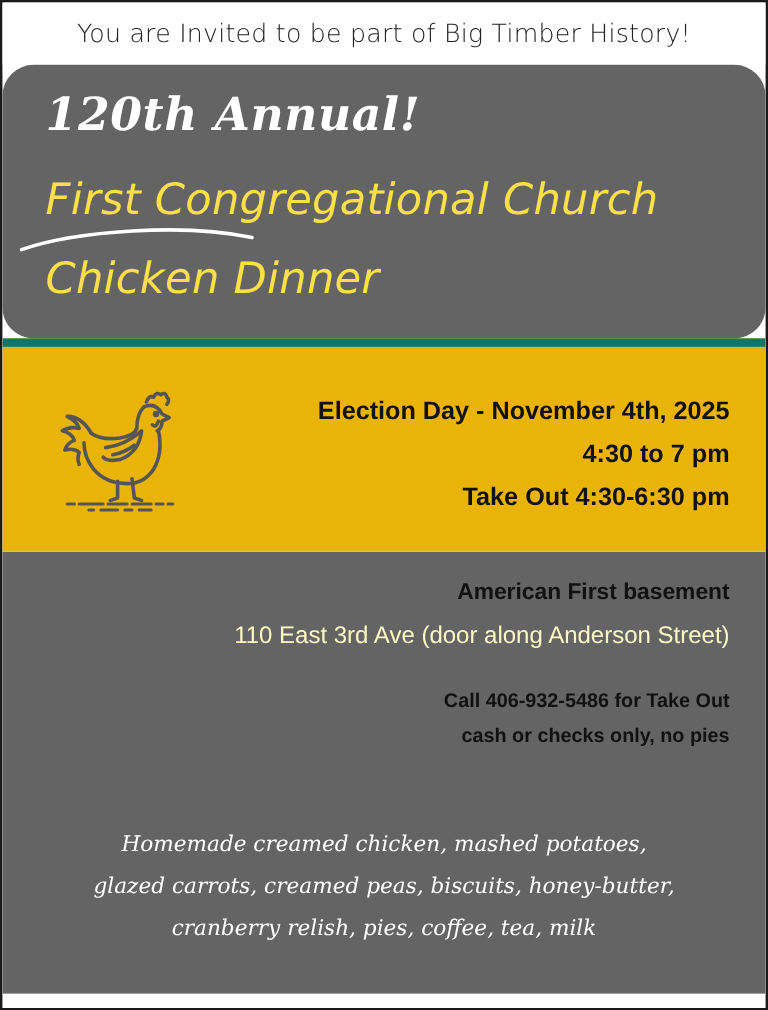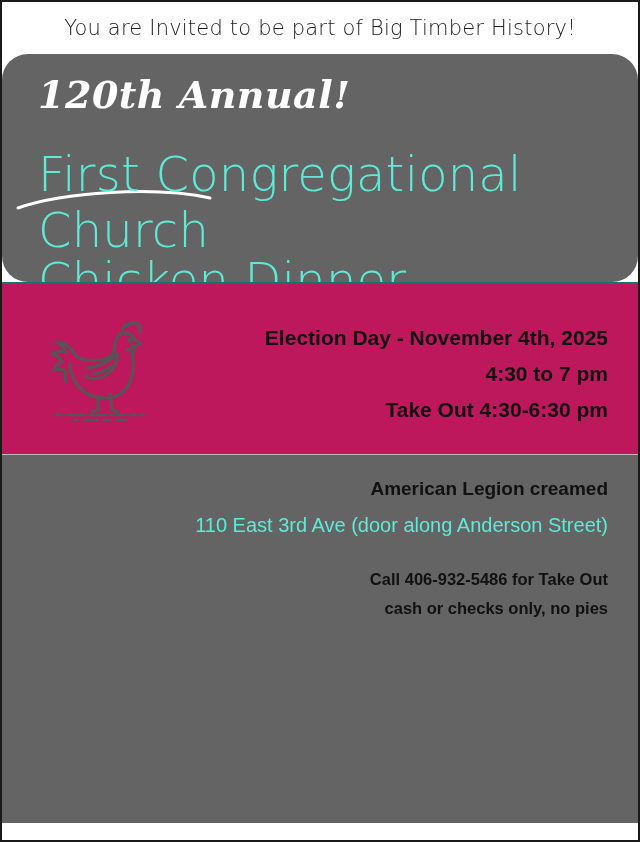--- a/index.html
+++ b/index.html
@@ -40,30 +40,31 @@
       font-size: 38px; color: #fff;
       letter-spacing: 0.5px;
     }
     .swoosh {
       position: absolute; left: 12px; top: 130px;
     }
     .title-line {
       position: absolute; left: 36px;
       font-family: "DejaVu Sans", sans-serif;
       font-weight: 200;
-      font-size: 48px; color: #5eead4;
+      font-size: 36px; color: #fde047;
       letter-spacing: 0.2px;
+      font-style: italic;
     }
     .t1 { top: 92px; }
-    .t2 { top: 158px; margin-top: 40px; }
+    .t2 { top: 158px; }
     .date-band {
       height: 170px;
-      background: #be185d;
+      background: #eab308;
       position: relative;
-      border-top: 2px solid #0f766e;
+      border-top: 7px solid #0f766e;
       border-bottom: 1px solid #bbb;
     }
     .chicken {
       position: absolute; left: 42px; top: 28px;
       width: 110px; height: 110px;
     }
     .date-lines {
       position: absolute; right: 30px; top: 36px;
       text-align: right;
       font-family: "Liberation Sans", sans-serif;
@@ -74,21 +75,21 @@
     .info-band {
       height: 368px;
       position: relative;
     }
     .info-lines {
       position: absolute; right: 30px; top: 16px;
       text-align: right; color: #111;
       font-family: "Liberation Sans", sans-serif;
     }
     .loc-bold { font-weight: bold; font-size: 19px; line-height: 36px; }
-    .loc-addr { font-weight: normal; font-size: 20px; line-height: 36px; color: #5eead4; }
+    .loc-addr { font-weight: normal; font-size: 20px; line-height: 36px; color: #fef9c3; }
     .spacer { height: 22px; }
     .price { font-weight: bold; font-size: 16.5px; line-height: 29px; }
     .menu {
       position: absolute; left: 0; right: 0; top: 226px;
       text-align: center;
       font-family: "DejaVu Serif", serif;
       font-style: italic;
       font-size: 18px; color: #ffffff;
       line-height: 35px;
     }
@@ -148,21 +149,26 @@
     </svg>
     <div class="date-lines">
       <div>Election Day - November 4th, 2025</div>
       <div>4:30 to 7 pm</div>
       <div>Take Out 4:30-6:30 pm</div>
     </div>
   </div>
 
   <div class="info-band gray">
     <div class="info-lines">
-      <div class="loc-bold">American Legion creamed</div>
+      <div class="loc-bold">American First basement</div>
       <div class="loc-addr">110 East 3rd Ave (door along Anderson Street)</div>
       <div class="spacer"></div>
       <div class="price">Call 406-932-5486 for Take Out</div>
       <div class="price">cash or checks only, no pies</div>
+    </div>
+    <div class="menu">
+      <div>Homemade creamed chicken, mashed potatoes,</div>
+      <div>glazed carrots, creamed peas, biscuits, honey-butter,</div>
+      <div>cranberry relish, pies, coffee, tea, milk</div>
     </div>
   </div>
 
 </div>
 
 </body></html>

